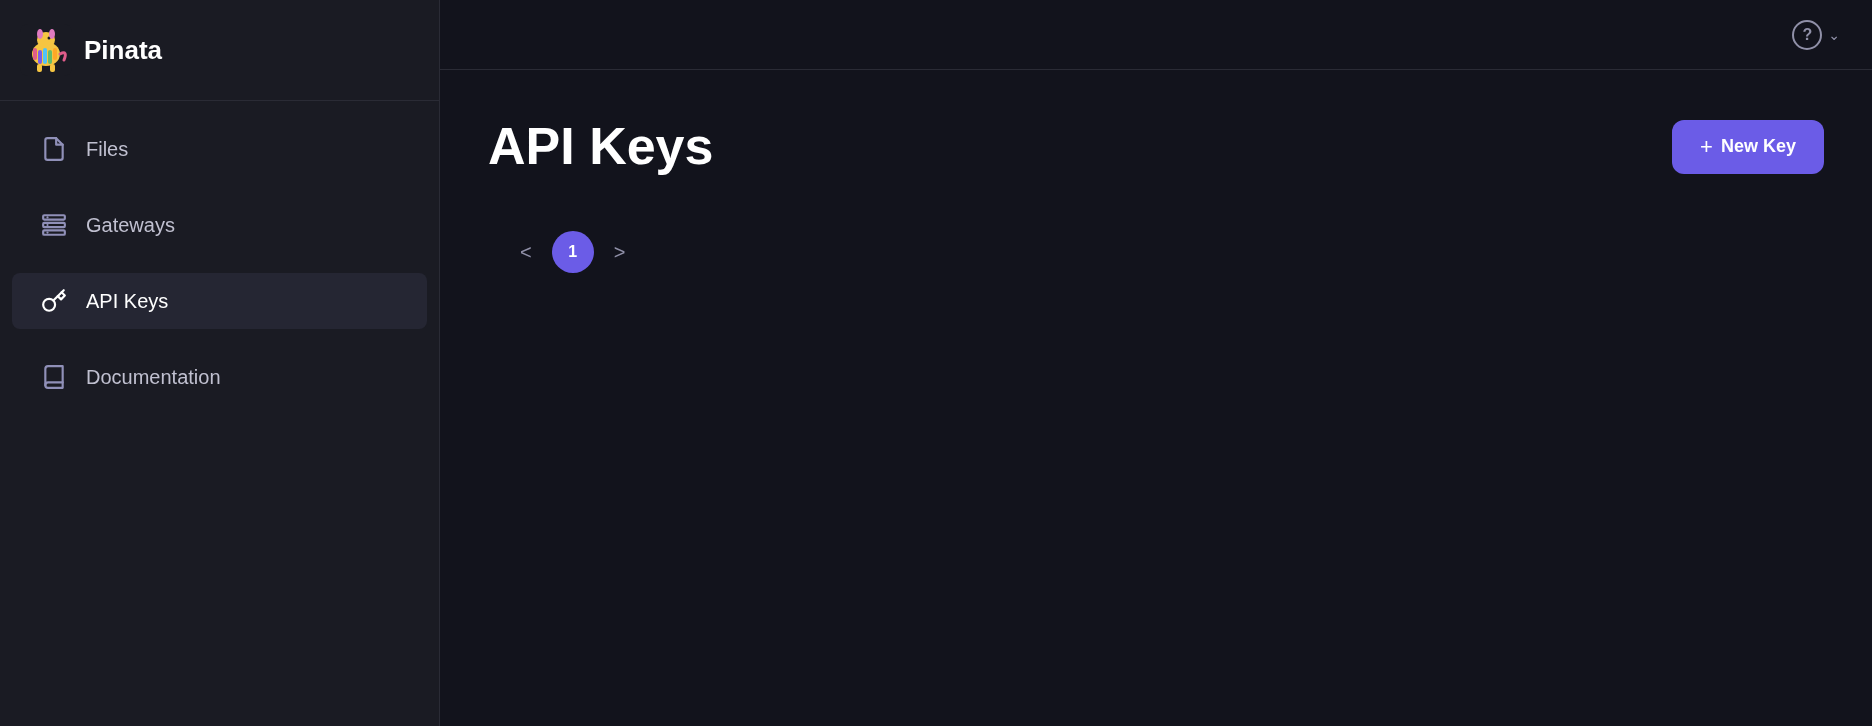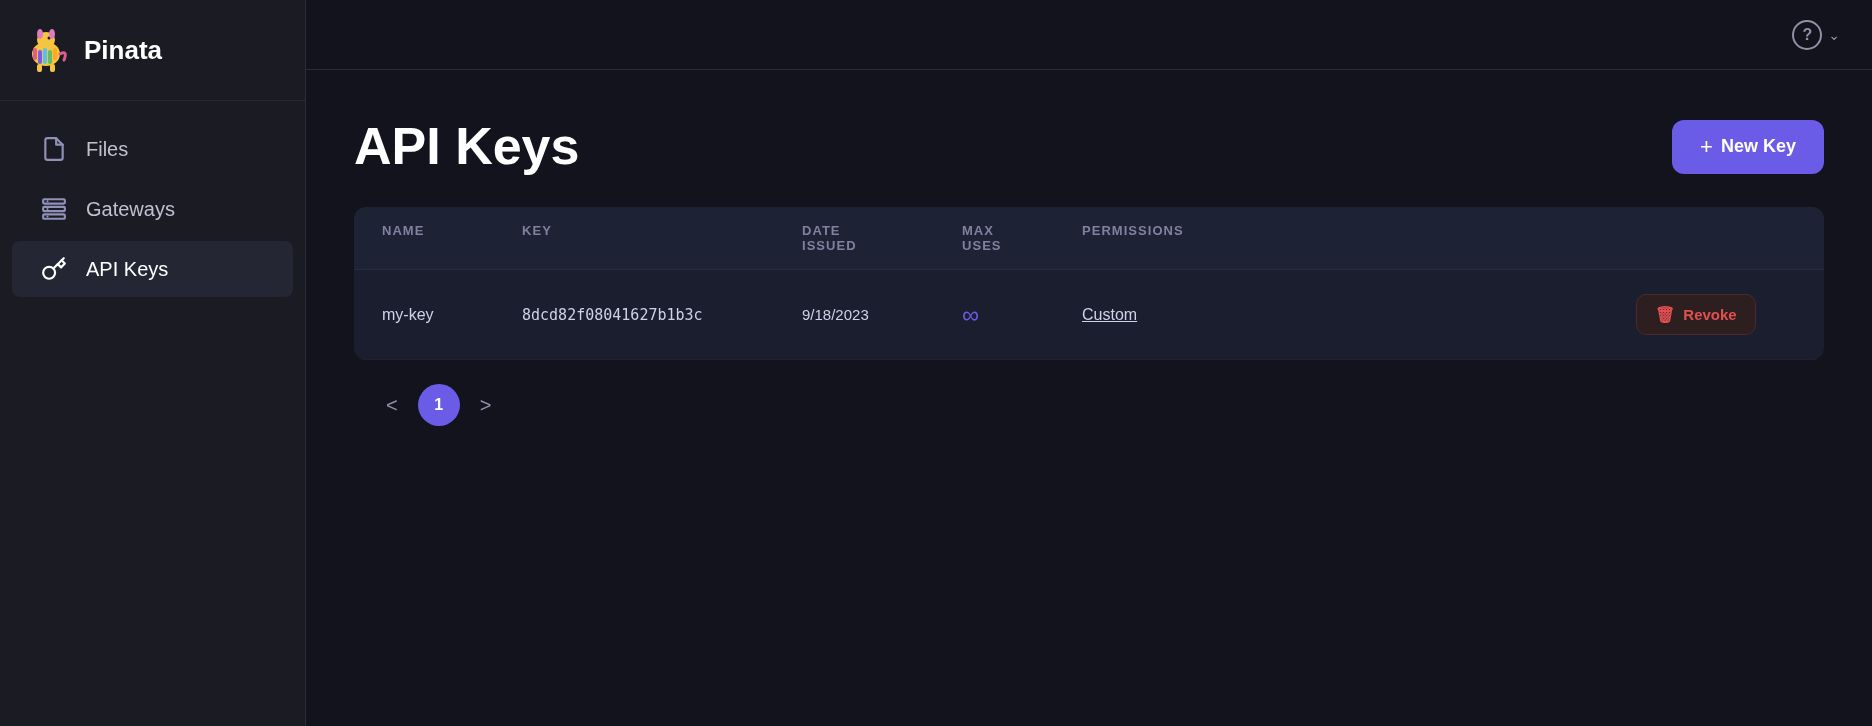--- a/index.html
+++ b/index.html
@@ -8,21 +8,21 @@
       background: #0f1117;
       color: #ffffff;
       display: flex;
       height: 726px;
       width: 1872px;
       overflow: hidden;
     }
 
     
     .sidebar {
-      width: 306px;
+      width: 440px;
       background: #1a1b23;
       display: flex;
       flex-direction: column;
       padding: 0;
       flex-shrink: 0;
       border-right: 1px solid #2a2b35;
       text-align: right;
     }
     .sidebar-header {
       display: flex;
@@ -38,21 +38,21 @@
     }
     .sidebar-title {
       font-size: 26px;
       font-weight: 700;
       color: #ffffff;
     }
     .sidebar-nav {
       display: flex;
       flex-direction: column;
       padding: 20px 0;
-      gap: 4px;
+      gap: 20px;
     }
     .nav-item {
       display: flex;
       align-items: center;
       gap: 18px;
       padding: 14px 28px;
       cursor: pointer;
       border-radius: 8px;
       margin: 0 12px;
       font-size: 20px;
@@ -336,20 +336,29 @@
         <svg class="icon-svg" viewBox="0 0 24 24" fill="none" stroke="#ffffff" stroke-width="2" stroke-linecap="round" stroke-linejoin="round">
           <circle cx="7.5" cy="15.5" r="5.5"></circle>
           <path d="M21 2l-9.6 9.6"></path>
           <path d="M15.5 7.5l3 3L22 7l-3-3"></path>
         </svg>
       </span>
       <span class="nav-label">API Keys</span>
     </div>
 
 
+    <div class="nav-item">
+      <span class="nav-icon">
+        <svg class="icon-svg" viewBox="0 0 24 24" fill="none" stroke="#9090b8" stroke-width="2" stroke-linecap="round" stroke-linejoin="round">
+          <path d="M4 19.5A2.5 2.5 0 0 1 6.5 17H20"></path>
+          <path d="M6.5 2H20v20H6.5A2.5 2.5 0 0 1 4 19.5v-15A2.5 2.5 0 0 1 6.5 2z"></path>
+        </svg>
+      </span>
+      <span class="nav-label">Documentation</span>
+    </div>
   </nav>
 </aside>
 
 <main class="main">
 
   <header class="topbar">
     <div class="topbar-help">
       <div class="help-circle">
         <span>?</span>
       </div>
@@ -362,52 +371,21 @@
     <div class="page-header">
       <h1 class="page-title">API Keys</h1>
       <button class="new-key-btn">
         <span class="plus-icon">+</span>
         <span>New Key</span>
       </button>
     </div>
 
     <div class="table-container">
 
-      <div class="table-header">
-        <div class="col-header">NAME</div>
-        <div class="col-header">KEY</div>
-        <div class="col-header">DATE<br>ISSUED</div>
-        <div class="col-header">MAX<br>USES</div>
-        <div class="col-header">PERMISSIONS</div>
-        <div class="col-header"></div>
-      </div>
-
-      <div class="table-row">
-        <div class="cell cell-name">
-          <span>my-key</span>
-        </div>
-        <div class="cell cell-key">
-          <span>8dcd82f08041627b1b3c</span>
-        </div>
-        <div class="cell cell-date">
-          <span>9/18/2023</span>
-        </div>
-        <div class="cell">
-          <span class="infinity-icon">∞</span>
-        </div>
-        <div class="cell">
-          <span class="cell-permissions">Custom</span>
-        </div>
-        <div class="cell">
-          <button class="revoke-btn">
-            <span class="trash-icon">🗑</span>
-            <span>Revoke</span>
-          </button>
-        </div>
-      </div>
+
     </div>
 
     <div class="pagination">
       <button class="page-arrow">&lt;</button>
       <div class="page-number">1</div>
       <button class="page-arrow">&gt;</button>
     </div>
   </div>
 </main>
 

